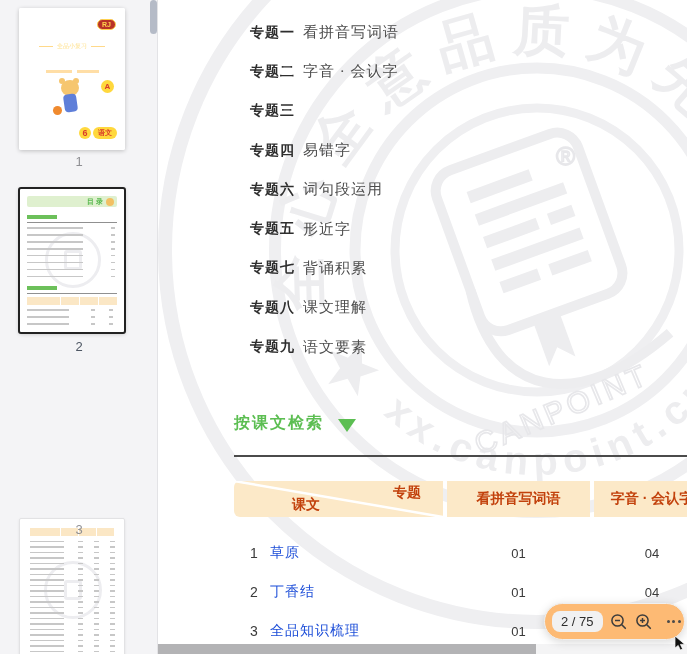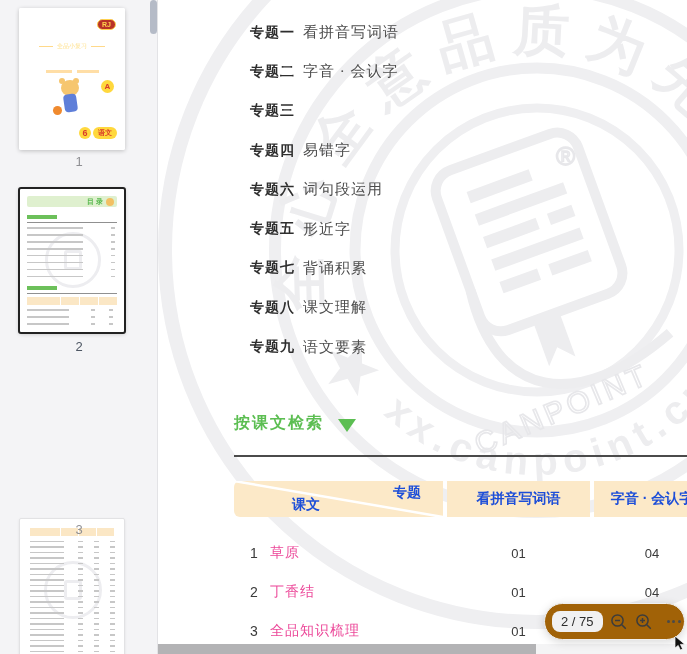--- a/index.html
+++ b/index.html
@@ -80,41 +80,41 @@
   .topic .num { width:53px; font-size:14px; font-weight:bold; color:#2e2e2e; letter-spacing:1px; }
   .topic .desc { font-family:"Liberation Serif", serif; font-size:15px; color:#4d4d4d; letter-spacing:1px; }
 
   .section-head { position:absolute; left:76px; top:413px; display:flex; align-items:center; gap:14px; z-index:1; }
   .section-head .txt { font-size:16px; font-weight:bold; color:#5cbe52; letter-spacing:2px; }
   .tri-down { width:0; height:0; border-left:9px solid transparent; border-right:9px solid transparent;
               border-top:13px solid #5cbe52; margin-top:3px; }
   .rule { position:absolute; left:76px; right:0; top:455px; height:2px; background:#4b4b4b; z-index:1; }
 
   .thead { position:absolute; top:481px; height:36px; z-index:1; background:#fce9c8;
-           color:#1d4ed8; font-size:14px; font-weight:bold; }
+           color:#c2410c; font-size:14px; font-weight:bold; }
   .thead.c1 { left:76px; width:209px; border-radius:6px 0 0 6px; }
   .thead.c2 { left:289px; width:143px; display:flex; align-items:center; justify-content:center; }
   .thead.c3 { left:436px; width:116px; display:flex; align-items:center; justify-content:center; }
   .diag { position:absolute; inset:0; width:100%; height:100%; }
   .corner-top { position:absolute; right:22px; top:3px; }
   .corner-bottom { position:absolute; left:58px; bottom:3px; }
 
   .trows { position:absolute; left:0; top:533px; width:100%; z-index:1; }
   .trow { position:relative; height:39px; }
   .trow .no { position:absolute; left:92px; top:50%; transform:translateY(-50%);
               font-size:14px; color:#3a3a3a; }
   .trow .title { position:absolute; left:112px; top:50%; transform:translateY(-50%);
-              font-size:14px; color:#ec4899; letter-spacing:1px; }
+              font-size:14px; color:#1d4ed8; letter-spacing:1px; }
   .trow .v1 { position:absolute; left:289px; width:143px; text-align:center; top:50%;
               transform:translateY(-50%); font-size:13px; color:#3a3a3a; }
   .trow .v2 { position:absolute; left:436px; width:116px; text-align:center; top:50%;
               transform:translateY(-50%); font-size:13px; color:#3a3a3a; }
 
   
-  .toolbar { position:absolute; left:386px; top:603px; width:141px; height:37px; background:#a16207;
+  .toolbar { position:absolute; left:386px; top:603px; width:141px; height:37px; background:#fdba74;
              border:1px solid #efefef; border-radius:19px; box-shadow:0 2px 10px rgba(0,0,0,.16);
              display:flex; align-items:center; padding:0 10px 0 7px; gap:7px; z-index:5; }
   .page-chip { background:#f1f1f2; border-radius:8px; padding:3px 9px; font-size:13px; color:#2d2d2d;
                white-space:nowrap; }
   .tool-btn { width:18px; height:18px; display:flex; align-items:center; justify-content:center; cursor:pointer; }
   .tb-divider { width:1px; height:15px; background:#e0e0e0; }
   .dots { display:flex; gap:2.5px; align-items:center; cursor:pointer; }
   .dots i { width:3px; height:3px; background:#4a4a4a; border-radius:50%; }
 
   

